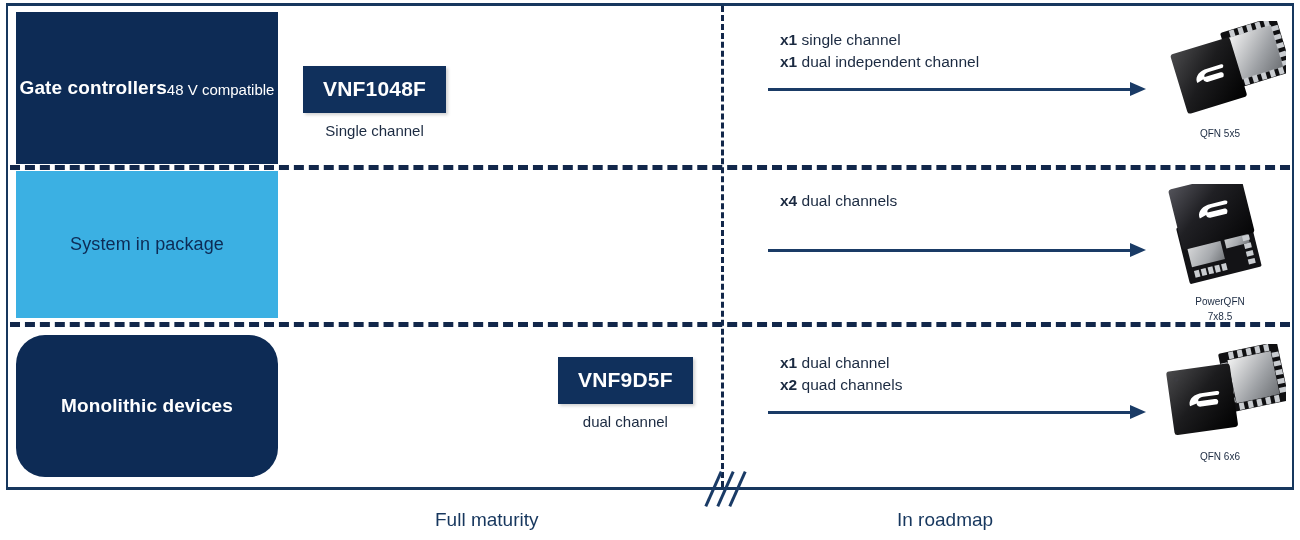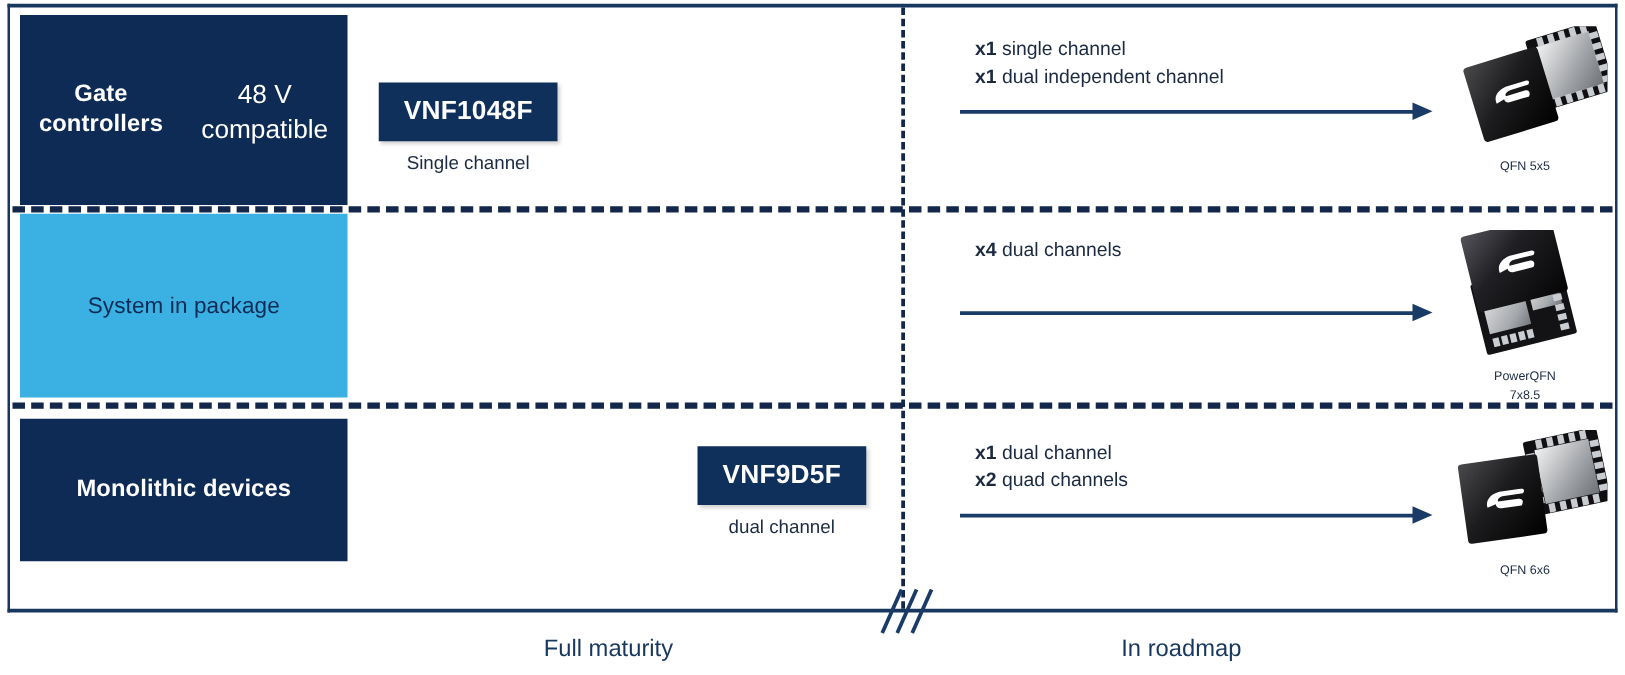--- a/index.html
+++ b/index.html
@@ -105,31 +105,31 @@
     align-items: center;
     justify-content: center;
     text-align: center;
     box-sizing: border-box;
   }
   .cat-tile.navy { background: #0d2b55; color: #ffffff; }
   .cat-tile.cyan { background: #3bb0e3; color: #0d2b55; }
 
   .cat-tile.r1 { top: 12px;  height: 152px; }
   .cat-tile.r2 { top: 171px; height: 147px; }
-  .cat-tile.r3 { top: 335px; height: 114px; }
+  .cat-tile.r3 { top: 335px; height: 142px; border-radius: 29px; }
 
   .cat-title {
     font-size: 19px;
     font-weight: 700;
     line-height: 1.25;
     letter-spacing: .1px;
   }
   .cat-tile.cyan .cat-title { font-weight: 400; font-size: 18px; }
   .cat-sub {
-    font-size: 21px;
+    font-size: 15px;
     font-weight: 400;
     line-height: 1.3;
     margin-top: 3px;
   }
 
   
   .product {
     position: absolute;
     display: flex;
     flex-direction: column;

